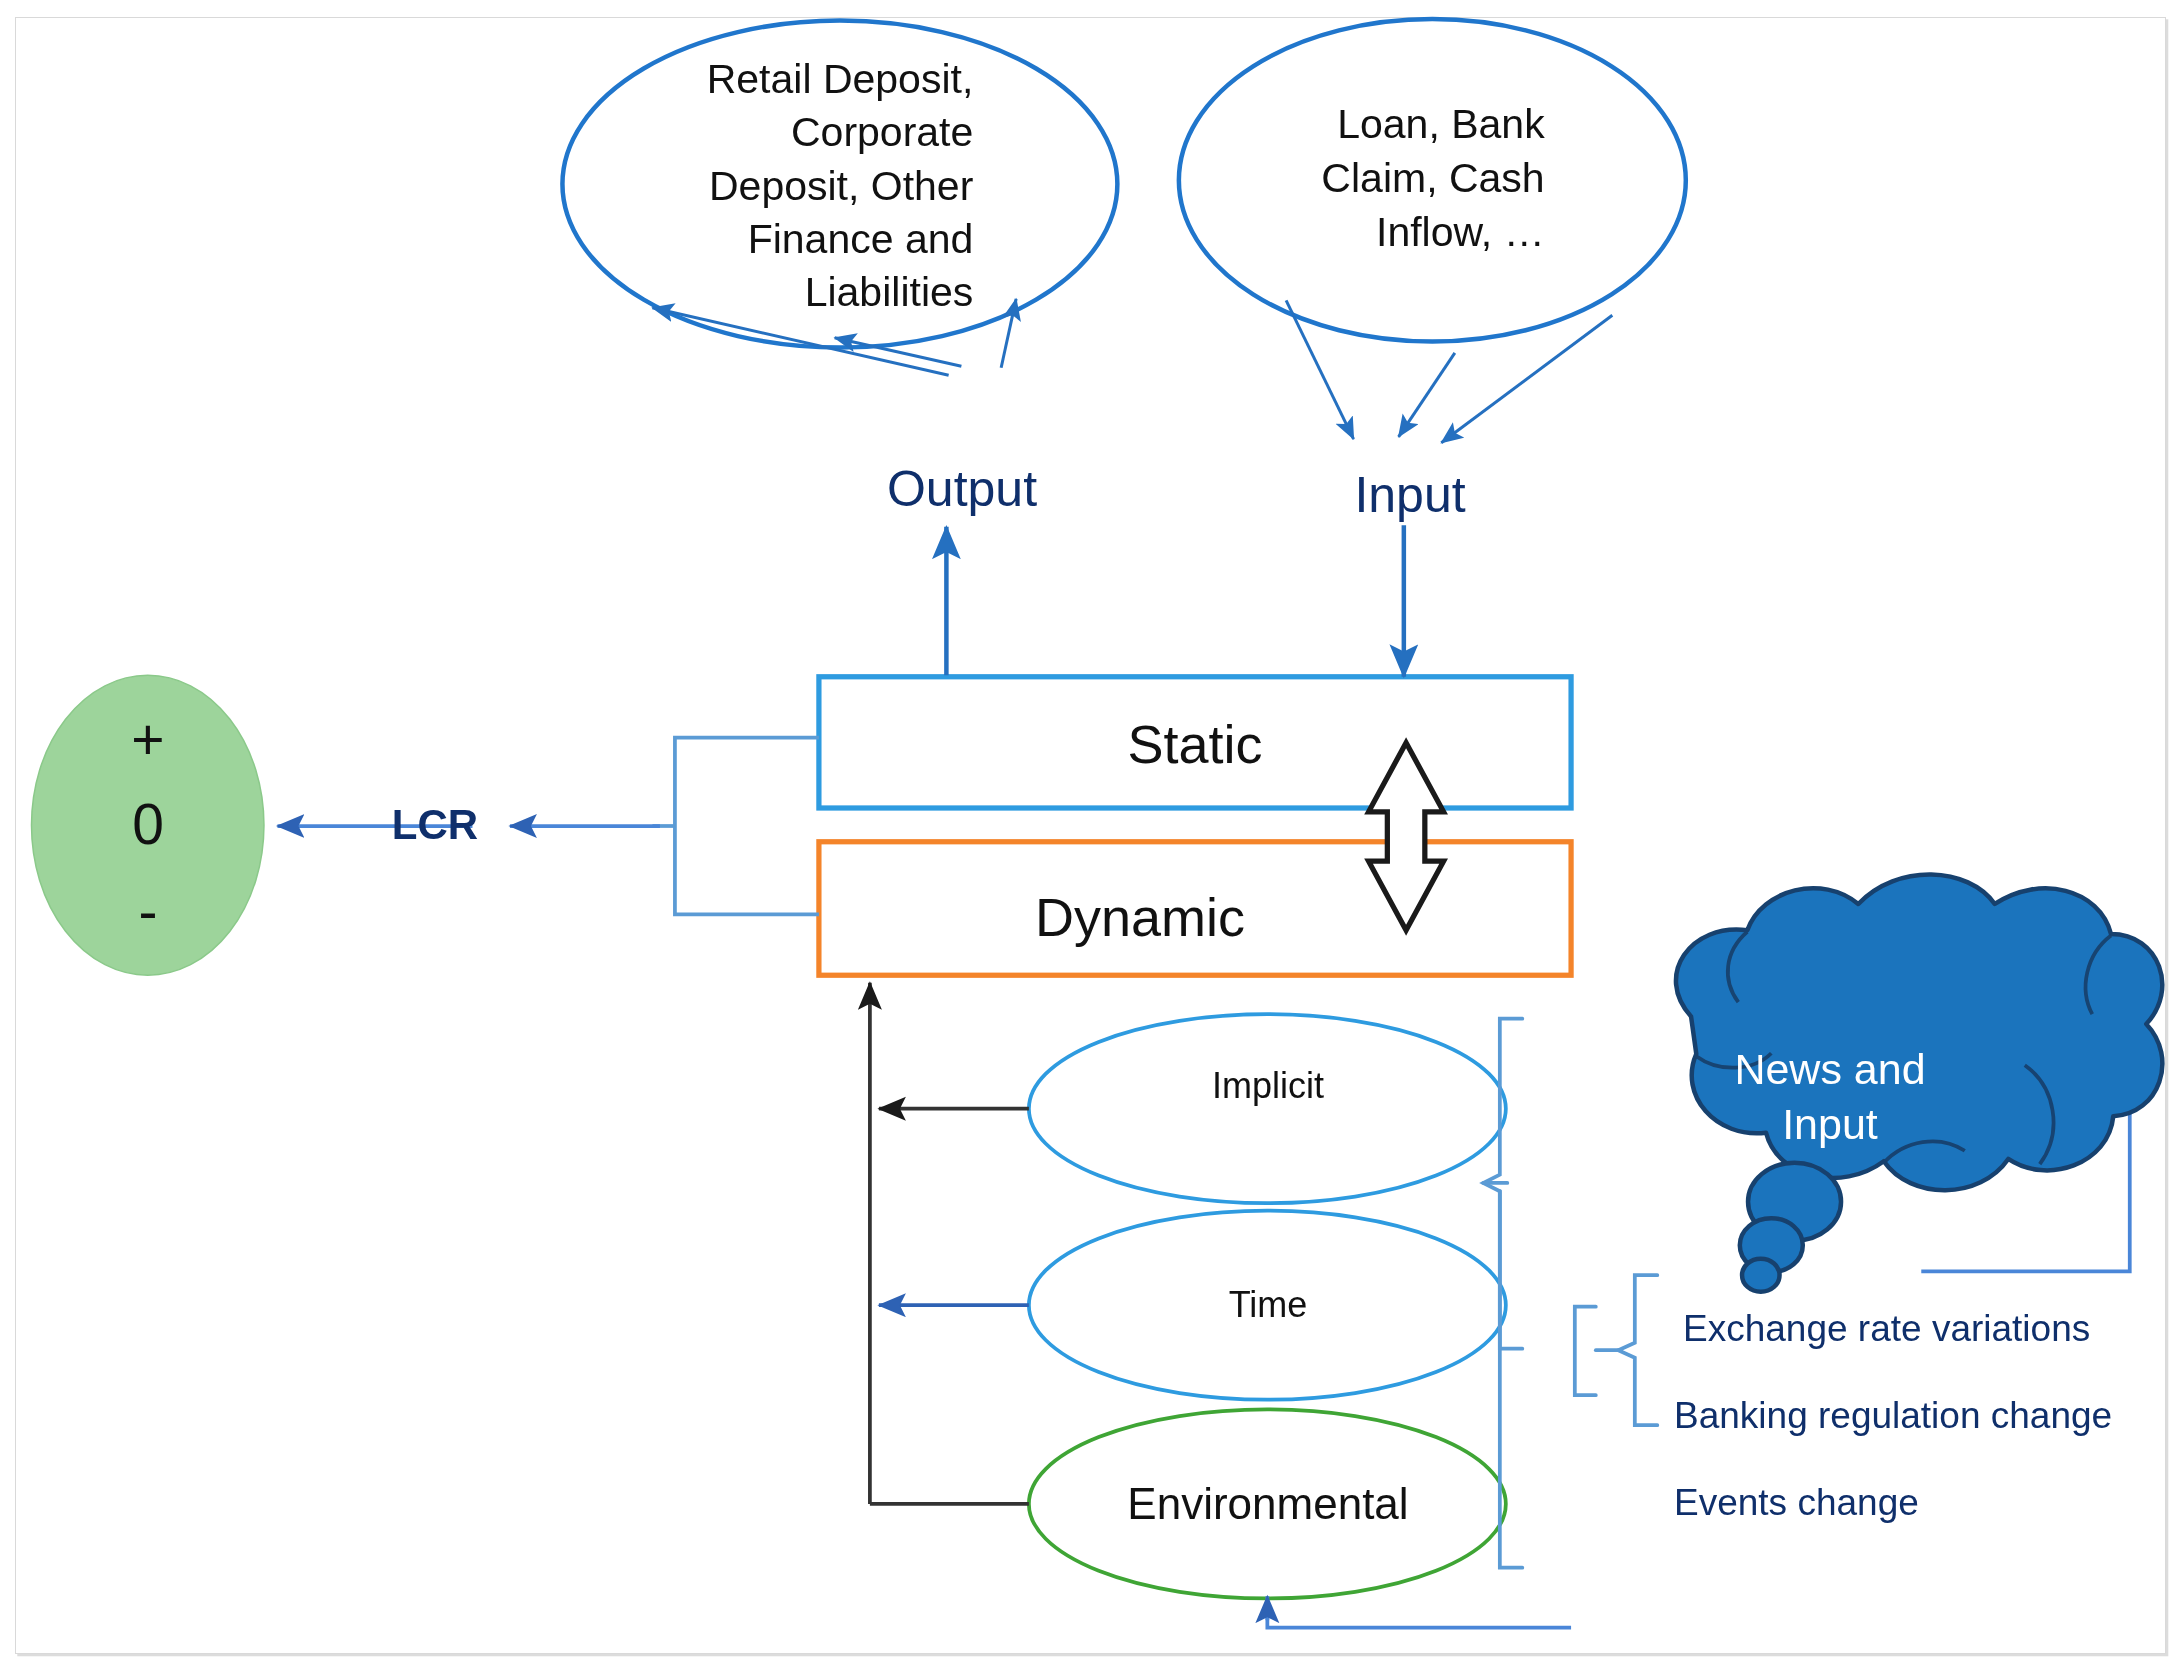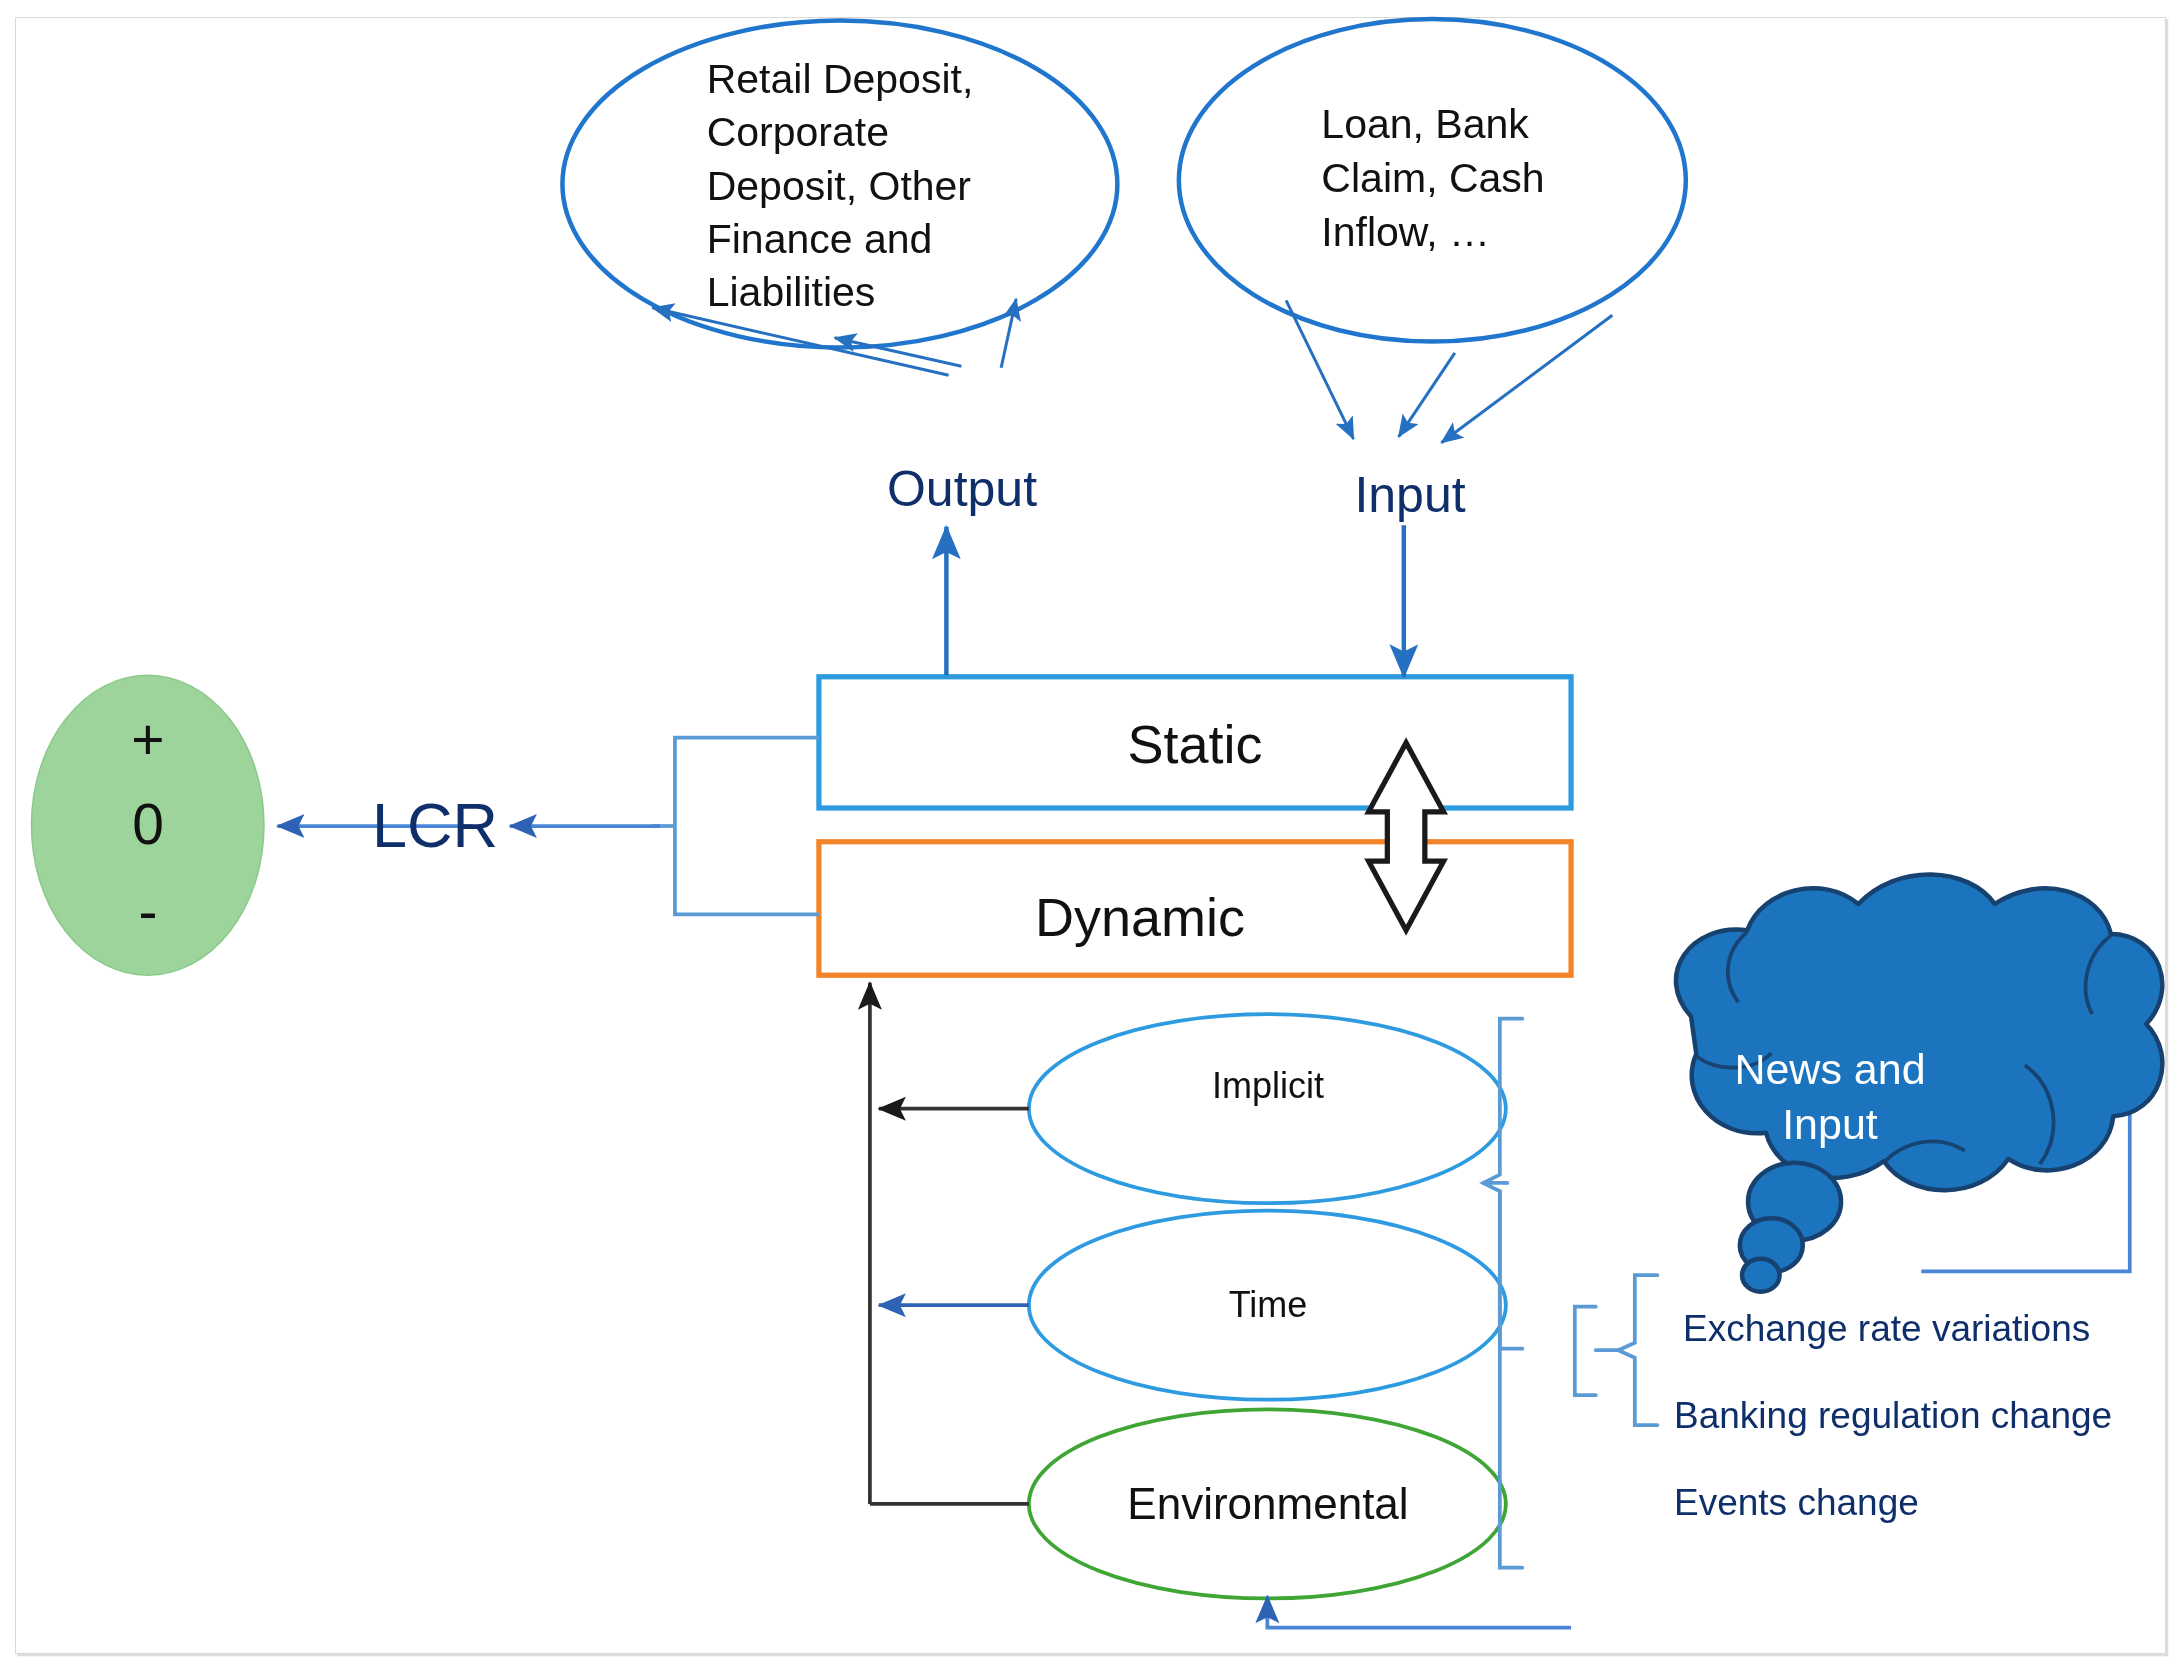--- a/index.html
+++ b/index.html
@@ -5,21 +5,21 @@
   html,body{margin:0;padding:0;background:#ffffff;}
   body{font-family:"Liberation Sans", sans-serif;}
   #stage{position:relative;width:2183px;height:1673px;background:#ffffff;overflow:hidden;}
   #frame{position:absolute;left:15px;top:16.5px;width:2151px;height:1637px;
          border:0.8px solid #d9d9d9;box-shadow:2.3px 2.3px 0 0 #dcdcdc;background:#fff;box-sizing:border-box;}
   svg#canvas{position:absolute;left:0;top:0;width:2183px;height:1673px;}
   .lbl{position:absolute;white-space:nowrap;}
   .ink-dark{color:#0f2f6b;}
   .ink-black{color:#111111;}
   .ink-white{color:#ffffff;}
-  .ctr{transform:translate(-50%,-50%);text-align:left;}
+  .ctr{transform:translate(-50%,-50%);text-align:right;}
 </style>
 </head>
 <body>
 
 <div id="stage">
   <div id="frame"></div>
 
   <svg id="canvas" viewBox="0 0 2911 2230">
     <defs>
       <marker id="ahBlue" markerWidth="9" markerHeight="9" refX="7.2" refY="3.2" orient="auto" markerUnits="strokeWidth">
@@ -151,21 +151,21 @@
     <div>Claim, Cash</div>
     <div>Inflow, …</div>
   </div>
 
   <div class="lbl ctr ink-dark" style="left:962px;top:489px;font-size:50px;">Output</div>
   <div class="lbl ctr ink-dark" style="left:1410px;top:495px;font-size:50px;">Input</div>
 
   <div class="lbl ctr ink-black" style="left:1195px;top:744px;font-size:54px;">Static</div>
   <div class="lbl ctr ink-black" style="left:1140px;top:917px;font-size:54px;">Dynamic</div>
 
-  <div class="lbl ctr ink-dark" style="left:435px;top:825px;font-size:63px;font-weight:400;">LCR</div>
+  <div class="lbl ctr ink-dark" style="left:435px;top:825px;font-size:42px;font-weight:700;">LCR</div>
 
   <div class="lbl ctr ink-black" style="left:148px;top:739px;font-size:57px;">+</div>
   <div class="lbl ctr ink-black" style="left:148px;top:824px;font-size:57px;">0</div>
   <div class="lbl ctr ink-black" style="left:148px;top:911px;font-size:57px;">-</div>
 
   <div class="lbl ctr ink-black" style="left:1268px;top:1086px;font-size:36px;">Implicit</div>
   <div class="lbl ctr ink-black" style="left:1268px;top:1305px;font-size:36px;">Time</div>
   <div class="lbl ctr ink-black" style="left:1268px;top:1504px;font-size:44px;">Environmental</div>
 
   <div class="lbl ctr ink-white" style="left:1830px;top:1097px;font-size:43px;line-height:1.28;text-align:center;">

